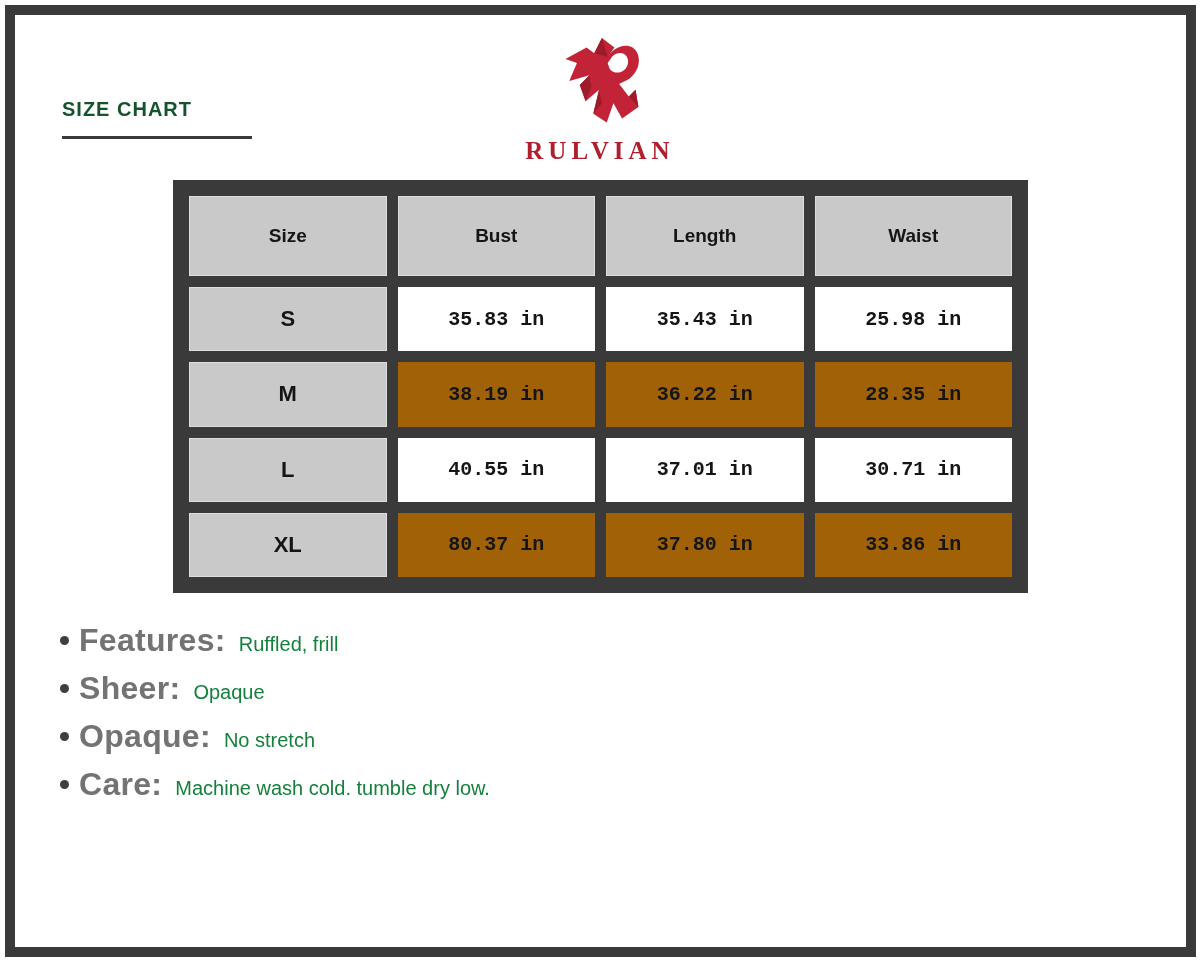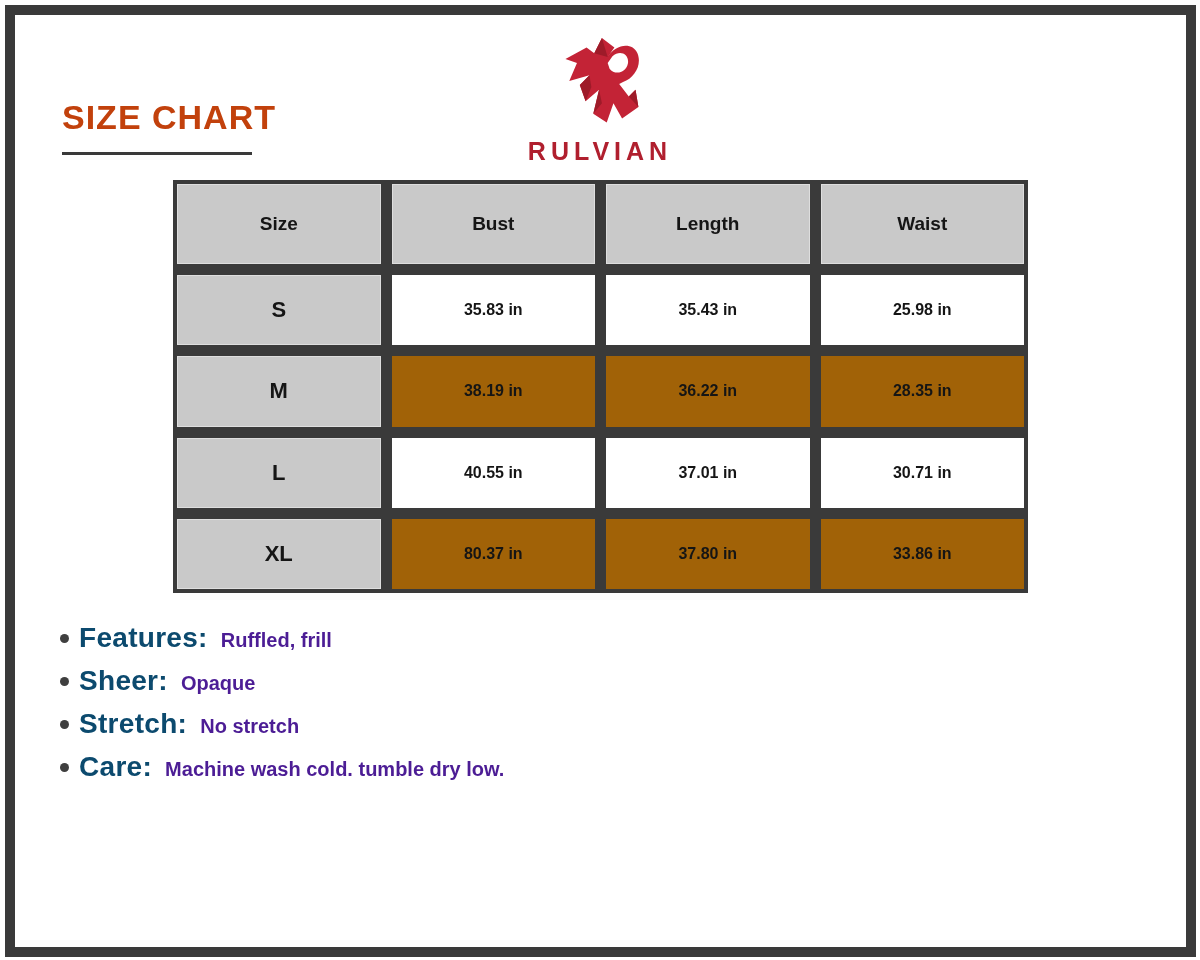--- a/index.html
+++ b/index.html
@@ -17,58 +17,58 @@
     position: absolute;
     top: 5px; left: 5px; right: 4px; bottom: 3px;
     border: 10px solid #3a3a3a;
     pointer-events: none;
   }
 
   
   .title-block { position: absolute; left: 62px; top: 98px; }
   .page-title {
     margin: 0;
-    font-size: 34px;
-    font-weight: bold;
-    color: #c2410c;
+    font-size: 20px;
+    font-weight: bold;
+    color: #14532d;
     letter-spacing: 1px;
   }
   .title-underline {
     margin-top: 15px;
     width: 190px; height: 3px;
     background: #3a3a3a;
   }
 
   
   .logo {
     position: absolute;
     left: 600px; top: 36px;
     transform: translateX(-50%);
     width: 240px;
     text-align: center;
   }
   .logo svg { display: block; margin: 0 auto; }
   .wordmark {
     margin-top: 5px;
-    font-family: Liberation Sans, sans-serif;
+    font-family: Liberation Serif, serif;
     font-weight: bold;
     font-size: 25px;
     letter-spacing: 5px;
     color: #b01f2e;
     white-space: nowrap;
   }
 
   
   .size-table {
     position: absolute;
     left: 173px; top: 180px;
     width: 855px; height: 413px;
     box-sizing: border-box;
     background: #3a3a3a;
-    padding: 4px;
+    padding: 16px;
     display: grid;
     grid-template-columns: repeat(4, 1fr);
     grid-template-rows: 80px repeat(4, 1fr);
     gap: 11px;
   }
   .cell {
     display: flex;
     align-items: center;
     justify-content: center;
     font-weight: bold;
@@ -77,21 +77,21 @@
   .cell.head {
     background: #c9c9c9;
     font-size: 19px;
     box-shadow: inset 0 0 0 1px #dedede;
   }
   .cell.sizecol {
     background: #c9c9c9;
     font-size: 22px;
     box-shadow: inset 0 0 0 1px #dedede;
   }
-  .cell.val { background: #ffffff; font-size: 16px; }
+  .cell.val { background: #ffffff; font-size: 20px; font-family: Liberation Mono, monospace; }
   .cell.val.alt { background: #a16207; }
 
   
   .details {
     position: absolute;
     left: 60px; top: 622px;
     margin: 0; padding: 0;
     list-style: none;
   }
   .detail-row {
@@ -102,30 +102,30 @@
   }
   .bullet {
     width: 9px; height: 9px;
     border-radius: 50%;
     background: #3f3f3f;
     margin-right: 10px;
     align-self: center;
     flex: 0 0 auto;
   }
   .detail-label {
-    font-size: 28px;
-    font-weight: bold;
-    color: #0c4a6e;
+    font-size: 32px;
+    font-weight: bold;
+    color: #737373;
     margin-right: 13px;
     letter-spacing: 0.3px;
   }
   .detail-value {
     font-size: 20px;
-    font-weight: bold;
-    color: #4c1d95;
+    font-weight: normal;
+    color: #15803d;
   }
 </style>
 </head>
 <body>
 
 <div class="canvas">
 
   <div class="frame"></div>
 
   <div class="title-block">
@@ -188,21 +188,21 @@
       <span class="detail-label">Features:</span>
       <span class="detail-value">Ruffled, frill</span>
     </li>
     <li class="detail-row">
       <span class="bullet"></span>
       <span class="detail-label">Sheer:</span>
       <span class="detail-value">Opaque</span>
     </li>
     <li class="detail-row">
       <span class="bullet"></span>
-      <span class="detail-label">Stretch:</span>
+      <span class="detail-label">Opaque:</span>
       <span class="detail-value">No stretch</span>
     </li>
     <li class="detail-row">
       <span class="bullet"></span>
       <span class="detail-label">Care:</span>
       <span class="detail-value">Machine wash cold. tumble dry low.</span>
     </li>
   </ul>
 
 </div>

